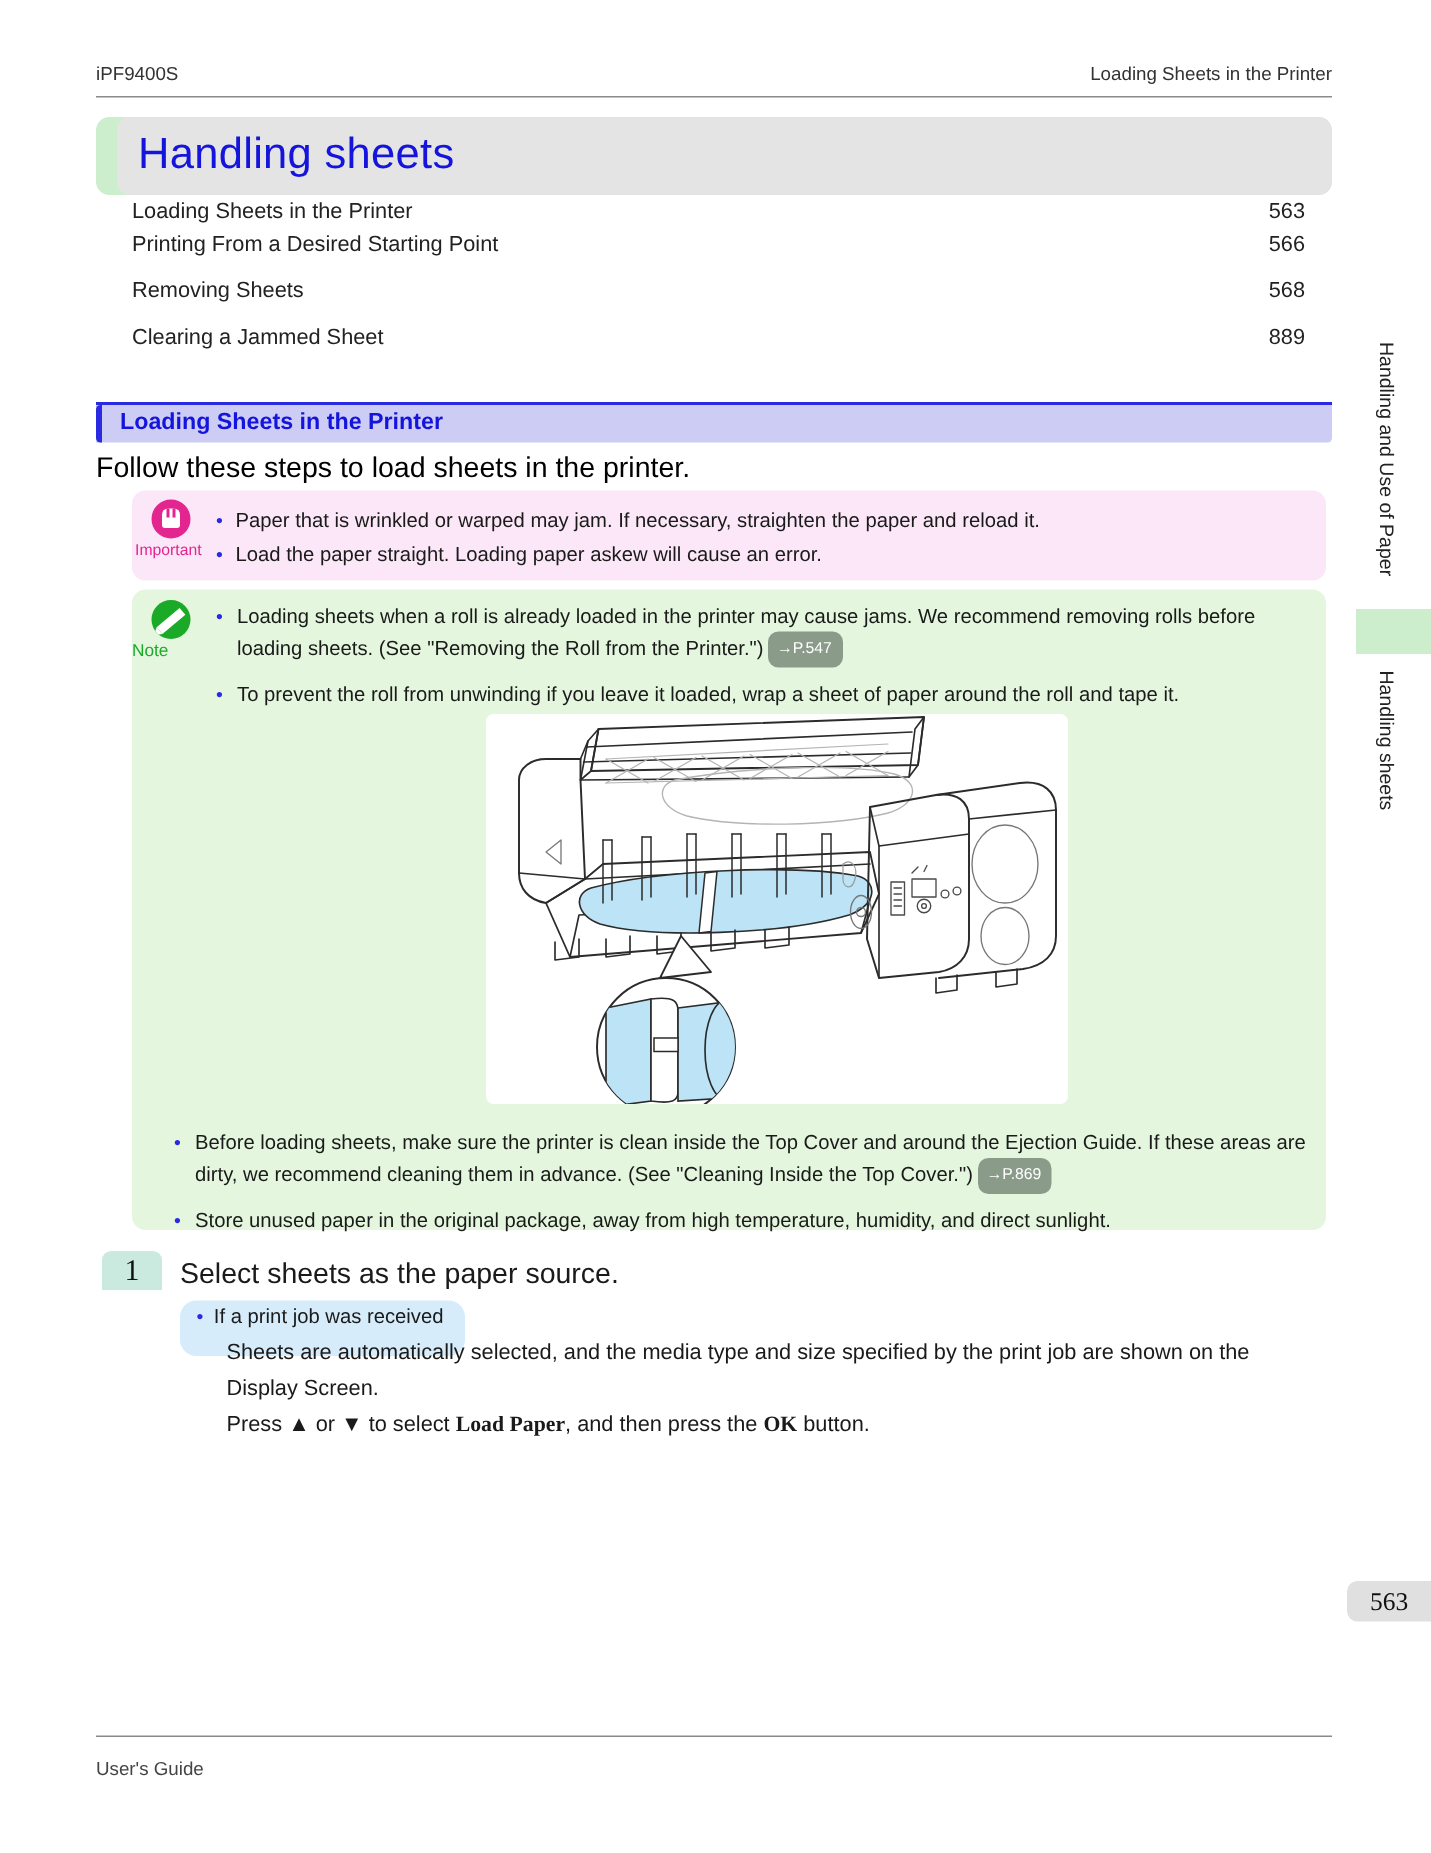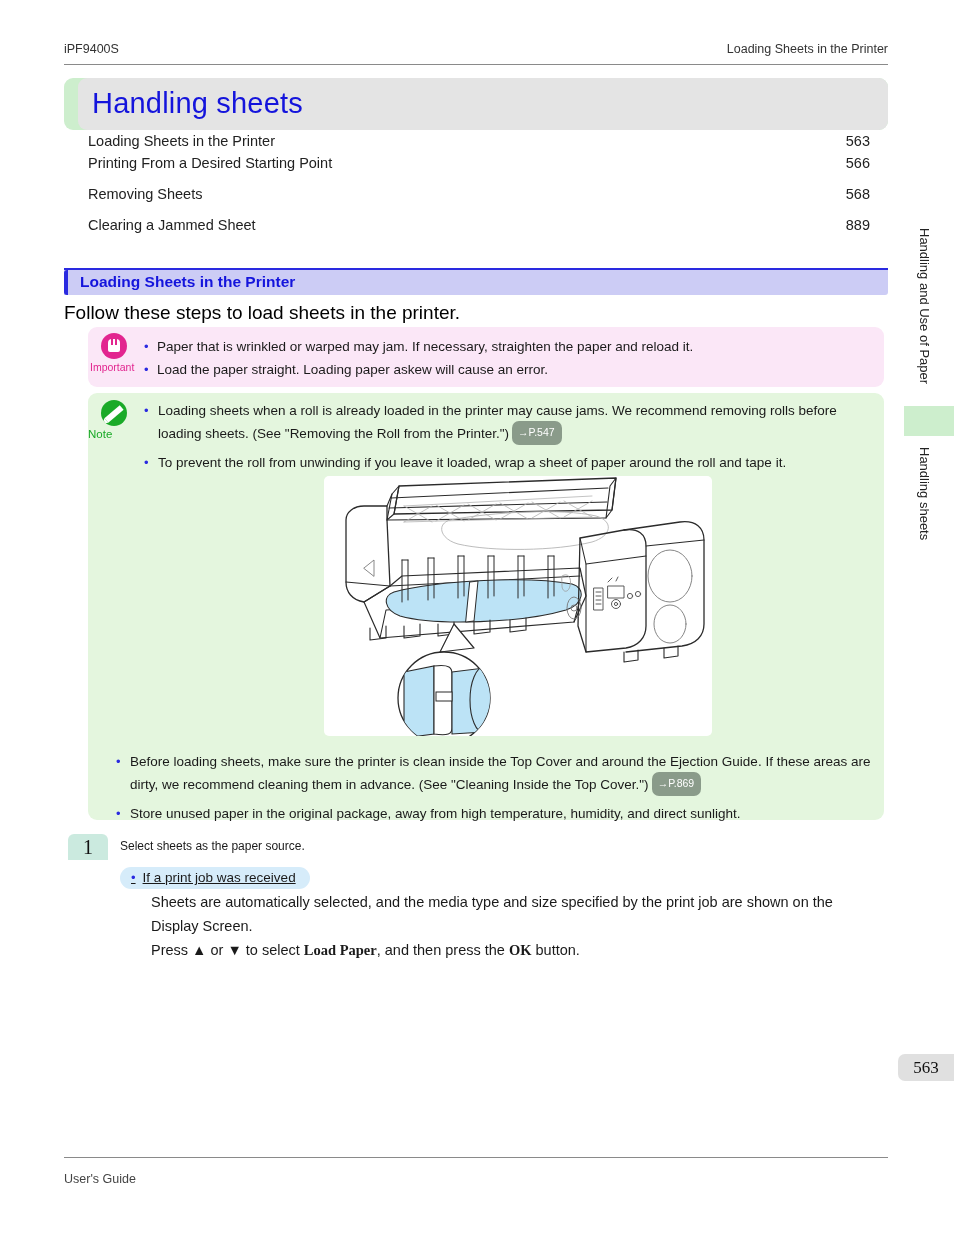--- a/index.html
+++ b/index.html
@@ -285,35 +285,34 @@
     border-radius: 6px 6px 0 0;
     font-family: "Liberation Serif", serif;
     font-size: 20px;
     color: #111;
     text-align: center;
     line-height: 26px;
   }
   .step-text {
     position: absolute;
     left: 120px; top: 839px;
-    font-size: 12px;
+    font-size: 19px;
     color: #1a1a1a;
   }
   .sub-head {
     position: absolute;
     left: 120px; top: 867px;
-    height: 22px;
+    height: 37px;
     background: #d6ecfa;
     border-radius: 11px;
     padding: 0 14px 0 11px;
     font-size: 13.5px;
     line-height: 21px;
     color: #1a1a1a;
     white-space: nowrap;
-    text-decoration: underline;
   }
   .sub-head::before {
     content: "\2022";
     color: #2a2ae0;
     margin-right: 7px;
     font-size: 13px;
   }
   .step-body {
     position: absolute;
     left: 151px; top: 891px;

